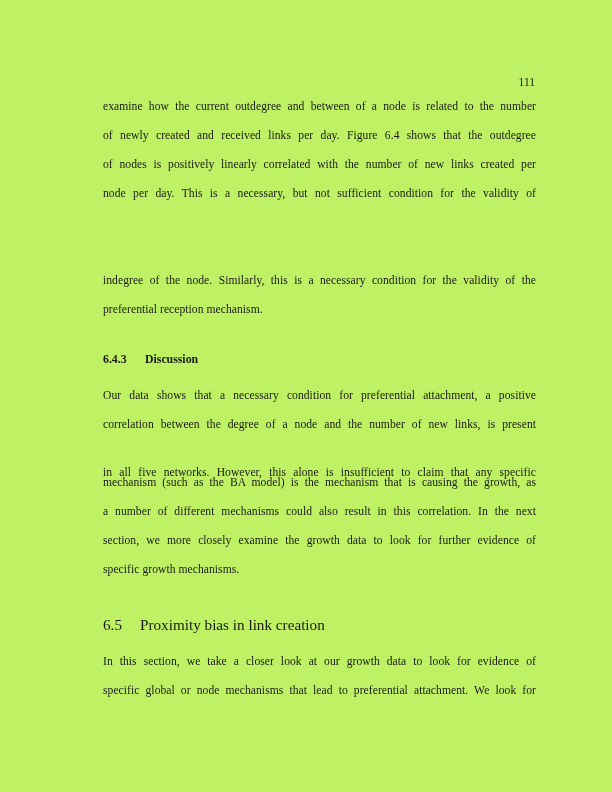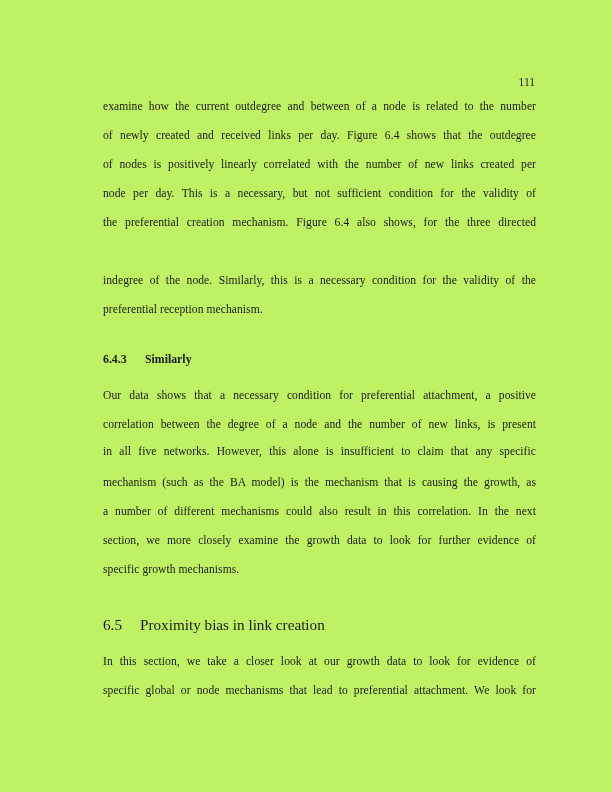--- a/index.html
+++ b/index.html
@@ -18,31 +18,30 @@
 </head>
 <body>
 
 <div class="page">
   <div class="page-number">111</div>
 
   <div class="line" style="top:100px">examine how the current outdegree and between of a node is related to the number</div>
   <div class="line" style="top:129px">of newly created and received links per day.  Figure 6.4 shows that the outdegree</div>
   <div class="line" style="top:158px">of nodes is positively linearly correlated with the number of new links created per</div>
   <div class="line" style="top:187px">node per day.  This is a necessary, but not sufficient condition for the validity of</div>
-  <div class="line" style="top:216px">the preferential creation mechanism.  Figure 6.4 also shows, for the three directed</div>
   <div class="line" style="top:274px">indegree of the node.  Similarly, this is a necessary condition for the validity of the</div>
   <div class="line last" style="top:303px">preferential reception mechanism.</div>
 
   <div class="subsec-heading" style="top:352px">
-    <span class="num">6.4.3</span><span>Similarly</span>
+    <span class="num">6.4.3</span><span>Discussion</span>
   </div>
 
   <div class="line" style="top:389px">Our data shows that a necessary condition for preferential attachment, a positive</div>
   <div class="line" style="top:418px">correlation between the degree of a node and the number of new links, is present</div>
-  <div class="line" style="top:445px">in all five networks.  However, this alone is insufficient to claim that any specific</div>
+  <div class="line" style="top:466px">in all five networks.  However, this alone is insufficient to claim that any specific</div>
   <div class="line" style="top:476px">mechanism (such as the BA model) is the mechanism that is causing the growth, as</div>
   <div class="line" style="top:505px">a number of different mechanisms could also result in this correlation.  In the next</div>
   <div class="line" style="top:534px">section, we more closely examine the growth data to look for further evidence of</div>
   <div class="line last" style="top:563px">specific growth mechanisms.</div>
 
   <div class="sec-heading" style="top:616px">
     <span class="num">6.5</span><span>Proximity bias in link creation</span>
   </div>
 
   <div class="line" style="top:655px">In this section, we take a closer look at our growth data to look for evidence of</div>

